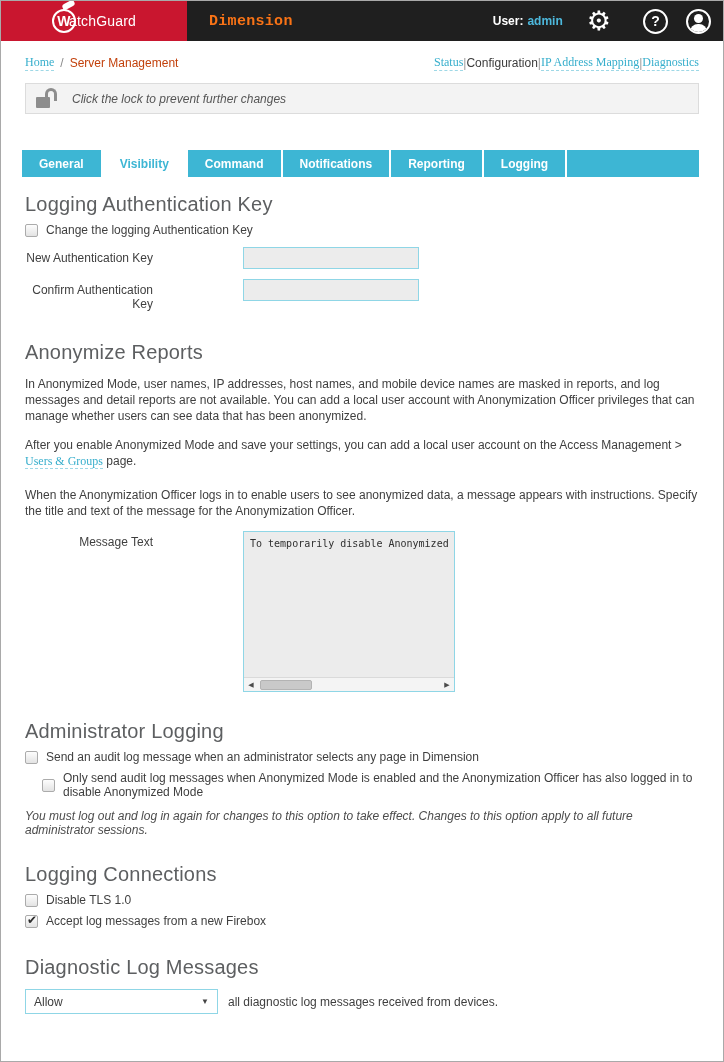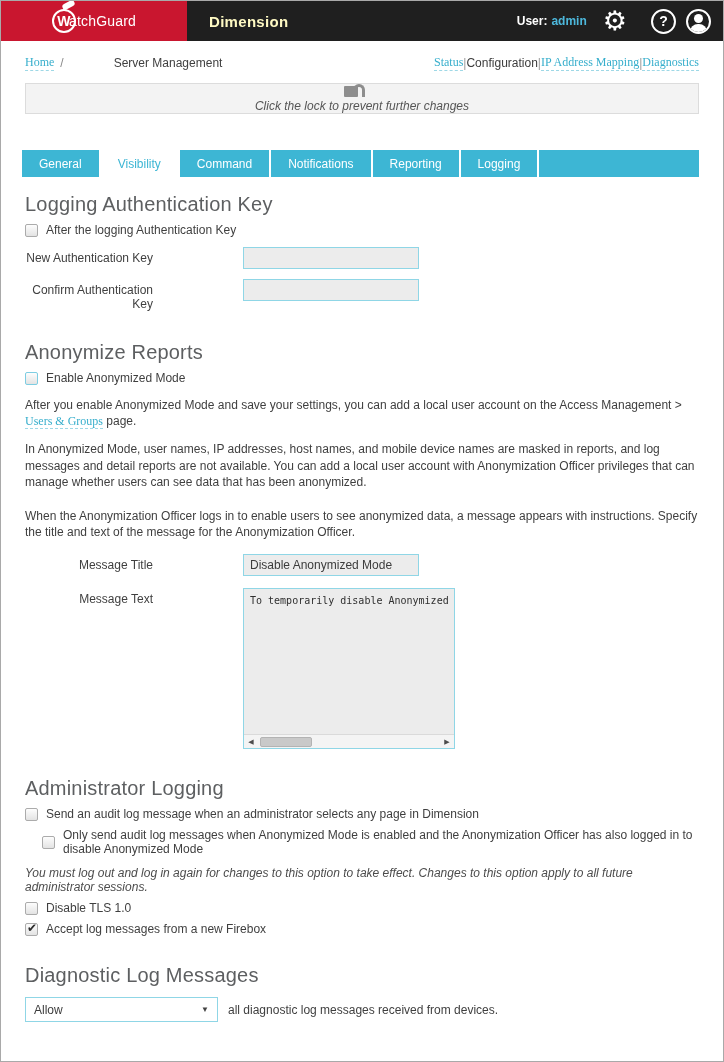--- a/index.html
+++ b/index.html
@@ -7,49 +7,49 @@
   body { font-family:"Liberation Sans", sans-serif; color:#3f3f3f; }
   .page { width:724px; height:1062px; border:1px solid #a9a9a9; background:#fff; overflow:hidden; position:relative; }
 
   
   .topbar { height:40px; background:#1f1f1f; display:flex; align-items:stretch; }
   .brand { width:186px; background:#c9162f; display:flex; align-items:center; justify-content:center; position:relative; }
   .brand-lockup { position:relative; display:flex; align-items:center; }
   .brand-w { width:24px; height:24px; border:2px solid #fff; border-radius:50%; color:#fff; font-weight:bold; font-size:14px; display:flex; align-items:center; justify-content:center; }
   .brand-flame { position:absolute; top:-7px; left:10px; width:13px; height:6px; background:#fff; border-radius:6px 6px 6px 1px; transform:rotate(-28deg); }
   .brand-text { color:#fff; font-weight:normal; font-size:14px; margin-left:-7px; letter-spacing:.2px; }
-  .app-title { color:#fef9c3; font-weight:bold; font-size:15px; display:flex; align-items:center; margin-left:22px; letter-spacing:.3px; }
-  .topbar-right { margin-left:auto; display:flex; align-items:center; gap:0; padding-right:12px; }
+  .app-title { color:#f97316; font-weight:bold; font-size:15px; display:flex; align-items:center; margin-left:22px; letter-spacing:.3px;font-family:Liberation Mono, monospace; }
+  .topbar-right { margin-left:auto; display:flex; align-items:center; gap:8px; padding-right:12px; }
   .user-chip { font-size:12px; color:#fff; font-weight:bold; margin-right:16px; }
   .user-chip .uname { color:#4db8dc; font-weight:bold; margin-left:4px; }
   .gear { color:#fff; font-size:27px; line-height:1; margin-right:14px; cursor:pointer; }
   .ring-icon { width:25px; height:25px; border:2px solid #fff; border-radius:50%; color:#fff; font-size:14px; font-weight:bold; display:flex; align-items:center; justify-content:center; margin-left:10px; cursor:pointer; position:relative; }
   .person { overflow:hidden; }
   .person .head { width:9px; height:9px; background:#fff; border-radius:50%; position:absolute; top:3px; left:6px; }
   .person .body { width:17px; height:10px; background:#fff; border-radius:8px 8px 0 0; position:absolute; top:13px; left:2px; }
 
   
   .crumb-row { display:flex; align-items:center; padding:0 24px; margin-top:14px; font-size:12px; }
   a.lnk { color:#36aecc; text-decoration:none; border-bottom:1px dashed #9ed8e6; cursor:pointer;font-family:Liberation Serif, serif; }
   .crumb-sep { color:#8a8a8a; margin:0 6px; }
-  .crumb-cur { color:#404040;margin-left:44px; }
+  .crumb-cur { color:#c2410c; }
   .top-links { margin-left:auto; display:flex; align-items:center; gap:0; font-size:12px; }
   .top-links .sep { color:#9a9a9a; }
   .top-links .current { color:#3c3c3c; }
 
   
-  .lock-banner { margin:12px 24px 0 24px; height:31px; background:#f3f3f3; border:1px solid #dcdcdc; display:flex; align-items:center; padding:0 10px;flex-direction:column; }
+  .lock-banner { margin:12px 24px 0 24px; height:31px; background:#f3f3f3; border:1px solid #dcdcdc; display:flex; align-items:center; padding:0 10px; }
   .lock-ico { position:relative; width:26px; height:22px; margin-right:10px; cursor:pointer; }
   .lock-body { position:absolute; left:0; bottom:2px; width:14px; height:11px; background:#8d8d8d; border-radius:1px; }
   .lock-shackle { position:absolute; left:9px; top:0px; width:12px; height:13px; border:3px solid #8d8d8d; border-bottom:none; border-radius:7px 7px 0 0; }
   .lock-text { font-style:italic; color:#555; font-size:12px; }
 
   
   .tabbar { margin:36px 24px 0 21px; display:flex; background:#3db6d4; height:27px; }
-  .tab { color:#fff; font-size:12px; font-weight:normal; display:flex; align-items:center; justify-content:center; padding:0 17px; border-right:2px solid #fff; cursor:pointer; min-width:72px; }
+  .tab { color:#fff; font-size:12px; font-weight:bold; display:flex; align-items:center; justify-content:center; padding:0 17px; border-right:2px solid #fff; cursor:pointer; min-width:72px; }
   .tab.selected { background:#fff; color:#3db6d4; }
 
   .content { padding:0 24px; }
 
   h2.sec { font-size:20px; font-weight:normal; color:#5d5f61; margin-top:16px; letter-spacing:.2px; }
 
   
   .cbrow { display:flex; align-items:center; margin-top:7px; font-size:12px; color:#3f3f3f; }
   .cb { width:13px; height:13px; border:1px solid #ababab; border-radius:2px; background:linear-gradient(#fdfdfd,#e3e3e3); margin-right:8px; flex:0 0 auto; cursor:pointer; position:relative; }
   .cb.focus { border-color:#7ecde2; }
@@ -140,47 +140,38 @@
     <div class="tab">Reporting</div>
     <div class="tab">Logging</div>
     <div class="spacer"></div>
   </div>
 
   <div class="content">
 
     <h2 class="sec">Logging Authentication Key</h2>
     <div class="cbrow">
       <span class="cb"></span>
-      <span>After the logging Authentication Key</span>
+      <span>Change the logging Authentication Key</span>
     </div>
     <div class="frow">
       <div class="flabel">New Authentication Key</div>
       <div class="fgap"></div>
       <input class="tinput" type="text" disabled="" value="" style="">
     </div>
     <div class="frow">
       <div class="flabel">Confirm Authentication Key</div>
       <div class="fgap"></div>
       <input class="tinput" type="text" disabled="" value="" style="">
     </div>
 
     <h2 class="sec" style="margin-top:30px">Anonymize Reports</h2>
-    <div class="cbrow">
-      <span class="cb focus"></span>
-      <span>Enable Anonymized Mode</span>
-    </div>
+    <p class="body-p">In Anonymized Mode, user names, IP addresses, host names, and mobile device names are masked in reports, and log messages and detail reports are not available. You can add a local user account with Anonymization Officer privileges that can manage whether users can see data that has been anonymized.</p>
     <p class="body-p"><span>After you enable Anonymized Mode and save your settings, you can add a local user account on the Access Management &gt; </span><a class="lnk">Users &amp; Groups</a><span> page.</span></p>
-    <p class="body-p">In Anonymized Mode, user names, IP addresses, host names, and mobile device names are masked in reports, and log messages and detail reports are not available. You can add a local user account with Anonymization Officer privileges that can manage whether users can see data that has been anonymized.</p>
     <p class="body-p" style="margin-top:18px">When the Anonymization Officer logs in to enable users to see anonymized data, a message appears with instructions. Specify the title and text of the message for the Anonymization Officer.</p>
 
-    <div class="frow" style="margin-top:14px">
-      <div class="flabel">Message Title</div>
-      <div class="fgap"></div>
-      <input class="tinput title-w" type="text" value="Disable Anonymized Mode" style="">
-    </div>
     <div class="frow" style="margin-top:12px">
       <div class="flabel">Message Text</div>
       <div class="fgap"></div>
       <div class="ta-wrap">
         <div class="ta-text">To temporarily disable Anonymized Mode</div>
         <div class="hscroll">
           <span class="hs-btn">◀</span>
           <span class="hs-track">
               <span class="hs-thumb"></span>
             </span>
@@ -193,20 +184,21 @@
     <div class="cbrow">
       <span class="cb"></span>
       <span>Send an audit log message when an administrator selects any page in Dimension</span>
     </div>
     <div class="cbrow indent1">
       <span class="cb"></span>
       <span>Only send audit log messages when Anonymized Mode is enabled and the Anonymization Officer has also logged in to disable Anonymized Mode</span>
     </div>
     <p class="note">You must log out and log in again for changes to this option to take effect. Changes to this option apply to all future administrator sessions.</p>
 
+    <h2 class="sec" style="margin-top:26px">Logging Connections</h2>
     <div class="cbrow">
       <span class="cb"></span>
       <span>Disable TLS 1.0</span>
     </div>
     <div class="cbrow">
       <span class="cb checked"></span>
       <span>Accept log messages from a new Firebox</span>
     </div>
 
     <h2 class="sec" style="margin-top:28px">Diagnostic Log Messages</h2>

